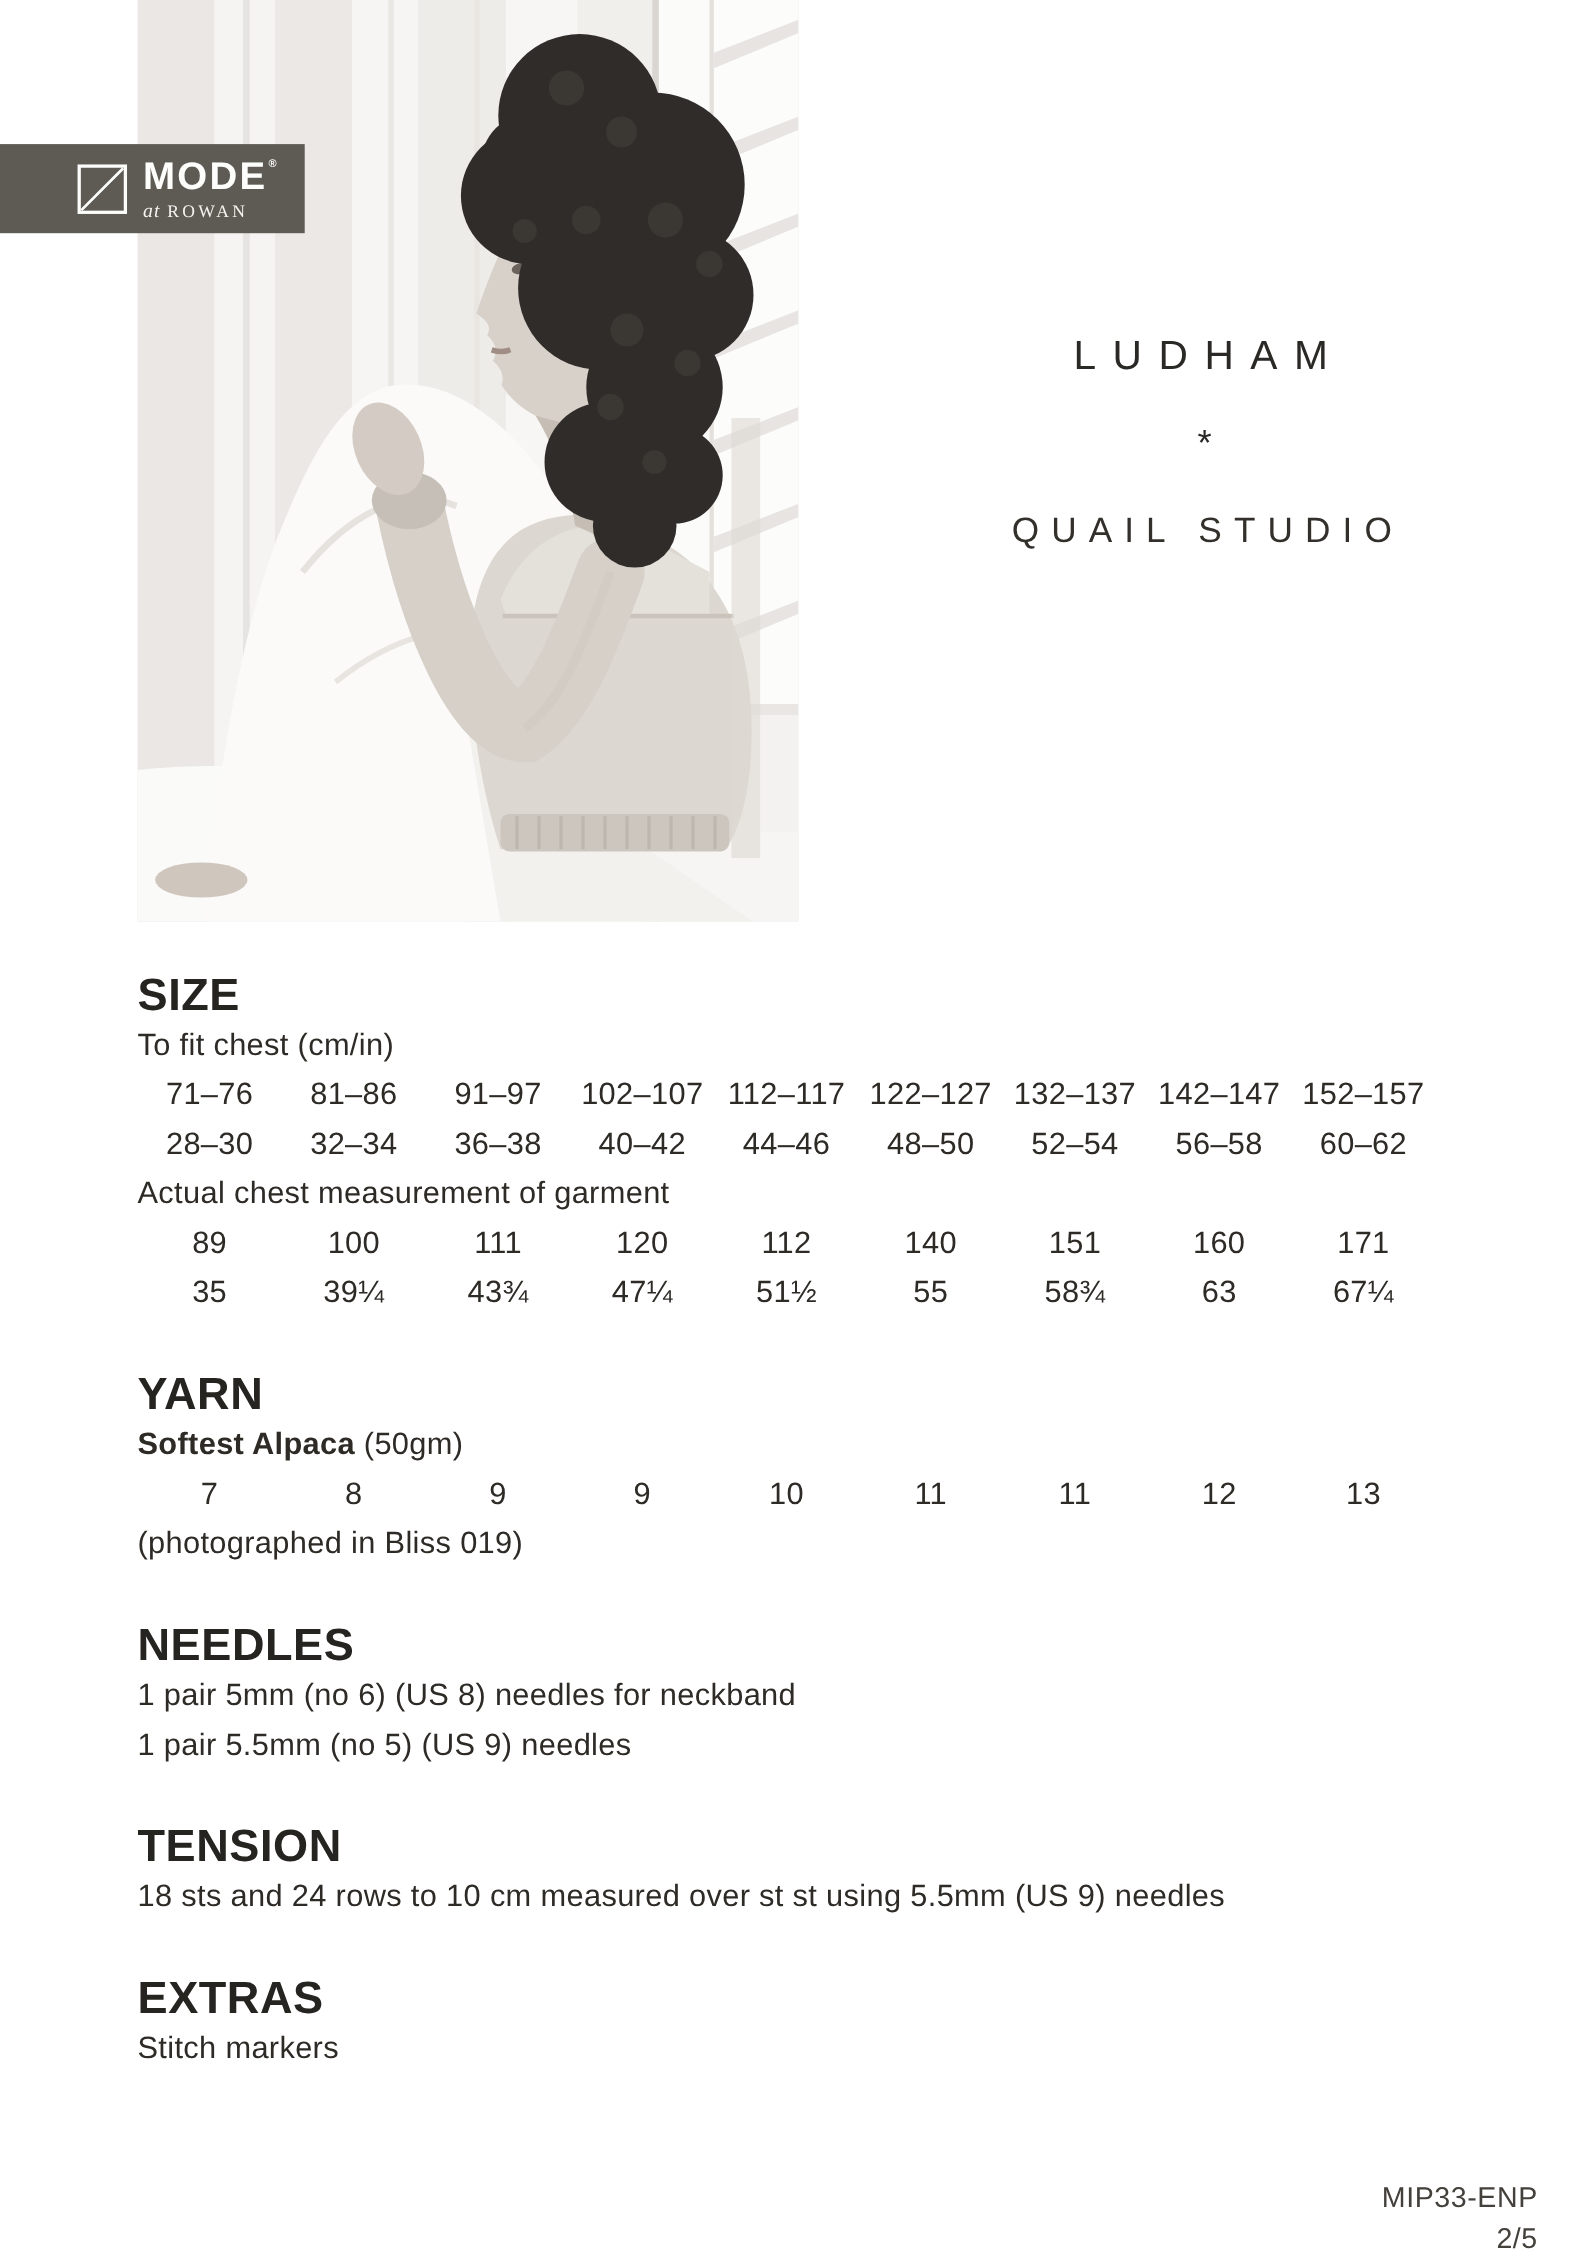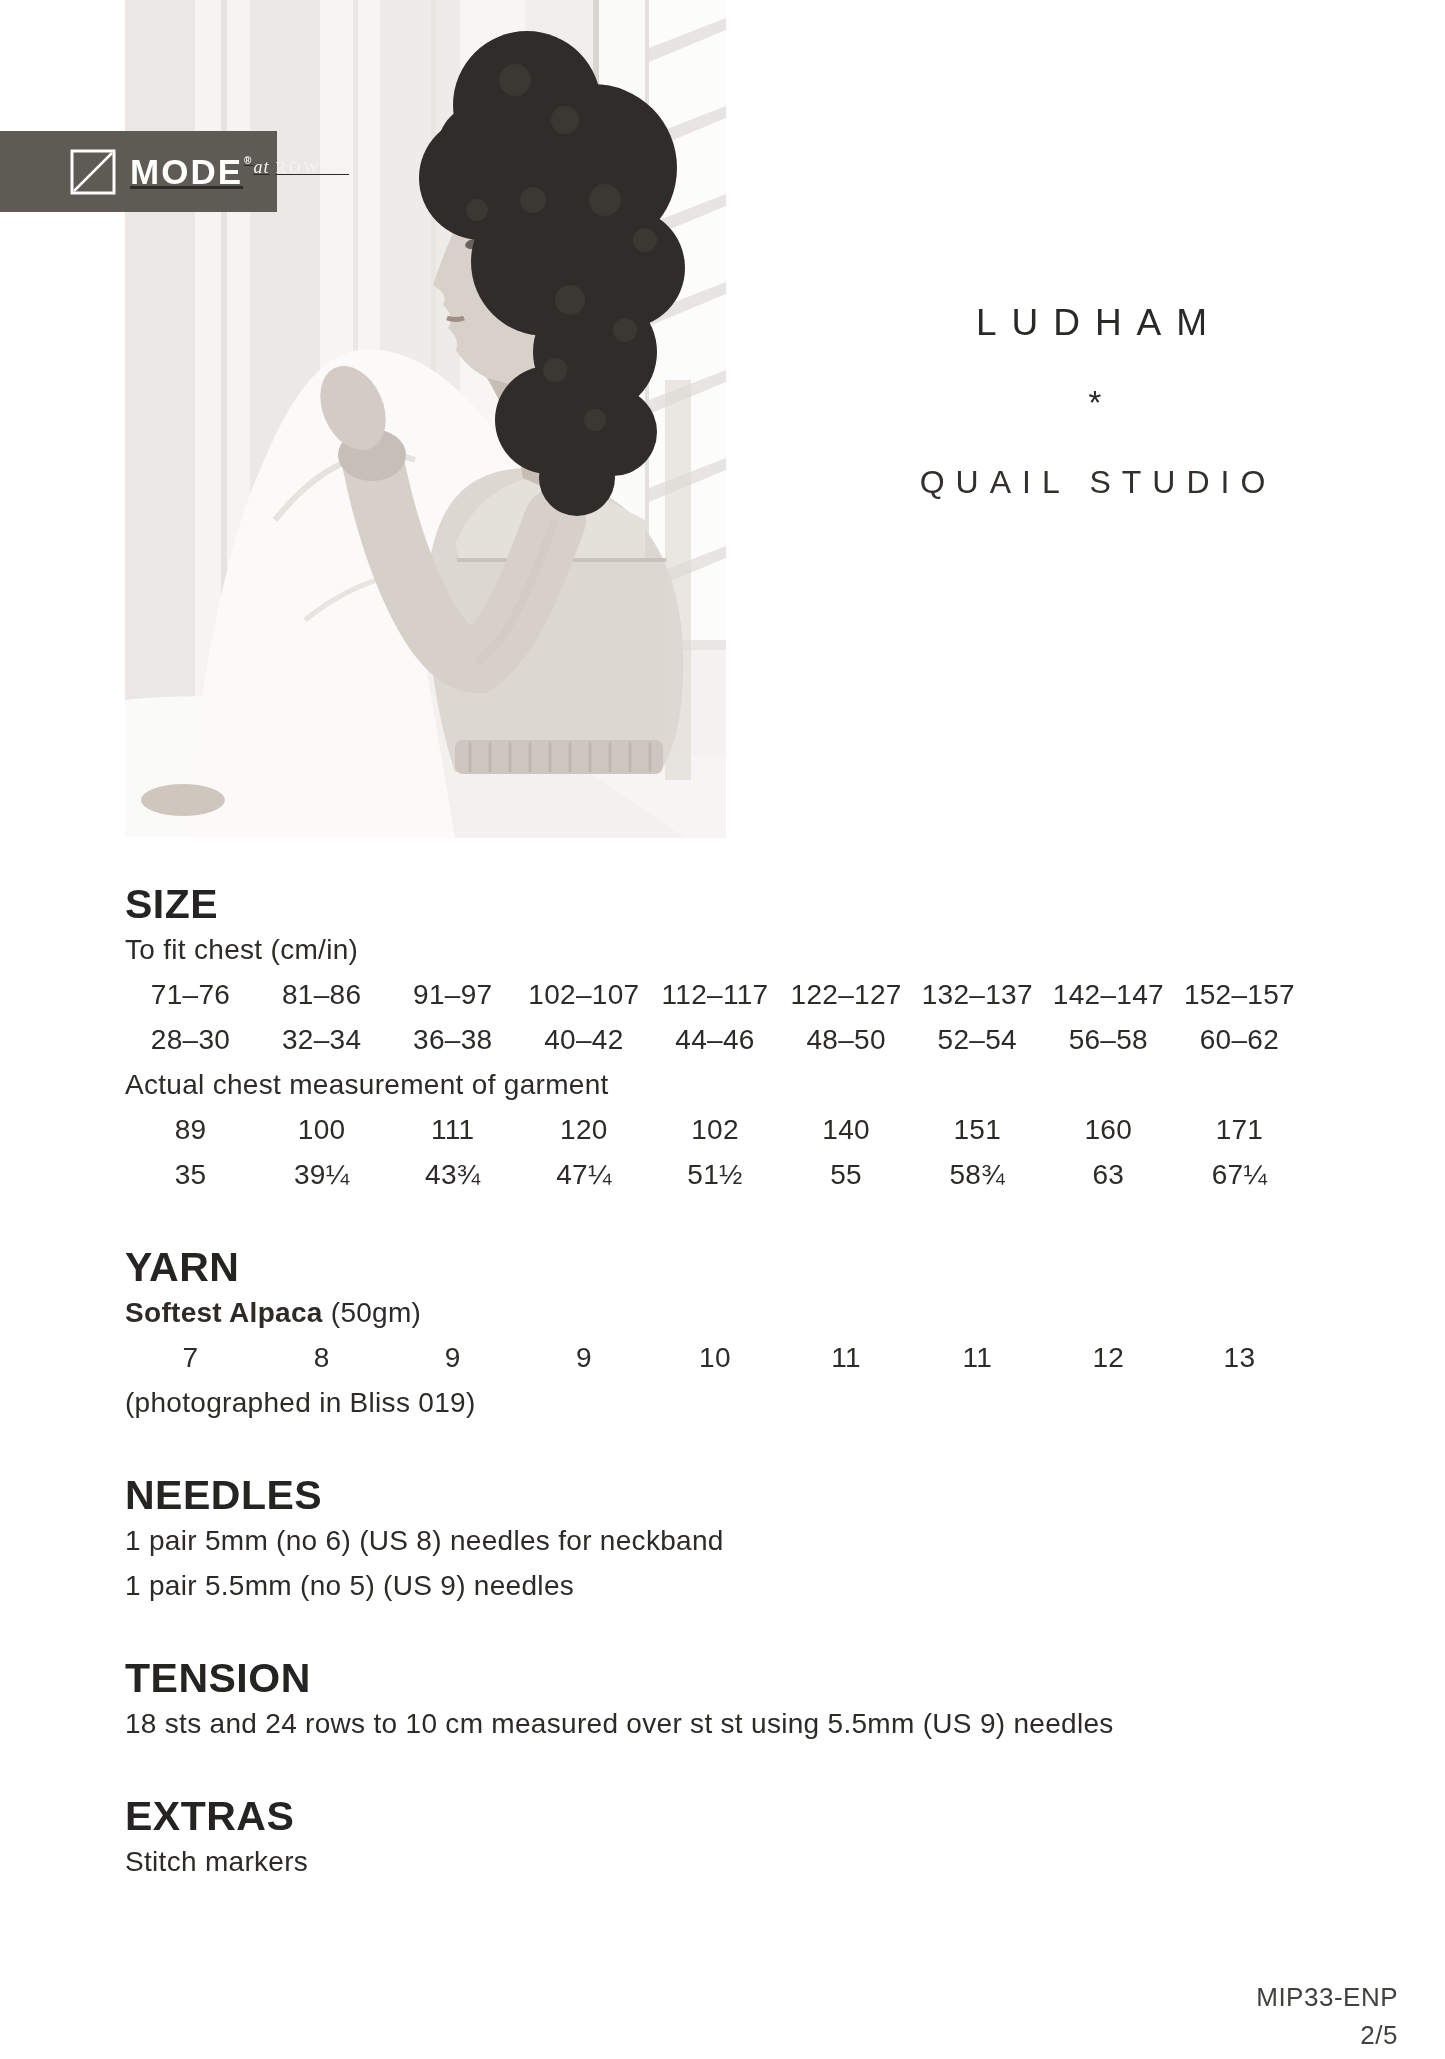--- a/index.html
+++ b/index.html
@@ -20,21 +20,21 @@
   .photo svg { display:block; width:100%; height:100%; }
 
   
   .badge {
     position:absolute; left:0; top:131px; width:277px; height:81px;
     background:#5d5b54;
     display:flex; align-items:center; gap:14px;
     padding-left:70px;
   }
   .badge-icon { width:46px; height:46px; flex:0 0 auto; }
-  .badge-text { display:flex; flex-direction:row; line-height:1;text-decoration:underline; }
+  .badge-text { display:flex; flex-direction:column; line-height:1; }
   .badge-mode {
     color:#fdfdfc; font-size:35px; font-weight:bold; letter-spacing:2px;
     display:flex; align-items:flex-start;
   }
   .badge-reg { font-size:10px; margin-top:2px; margin-left:1px; }
   .badge-sub {
     color:#f4f3f0; font-size:16px; margin-top:4px;
     font-family:"Liberation Serif", serif; letter-spacing:3px;
   }
   .badge-sub .at { font-style:italic; text-transform:lowercase; letter-spacing:1px; margin-right:6px; font-size:18px; }
@@ -209,21 +209,21 @@
     <span>52–54</span>
     <span>56–58</span>
     <span>60–62</span>
   </div>
   <div>Actual chest measurement of garment</div>
   <div class="num-row">
     <span>89</span>
     <span>100</span>
     <span>111</span>
     <span>120</span>
-    <span>102</span>
+    <span>112</span>
     <span>140</span>
     <span>151</span>
     <span>160</span>
     <span>171</span>
   </div>
   <div class="num-row">
     <span>35</span>
     <span>39¼</span>
     <span>43¾</span>
     <span>47¼</span>

